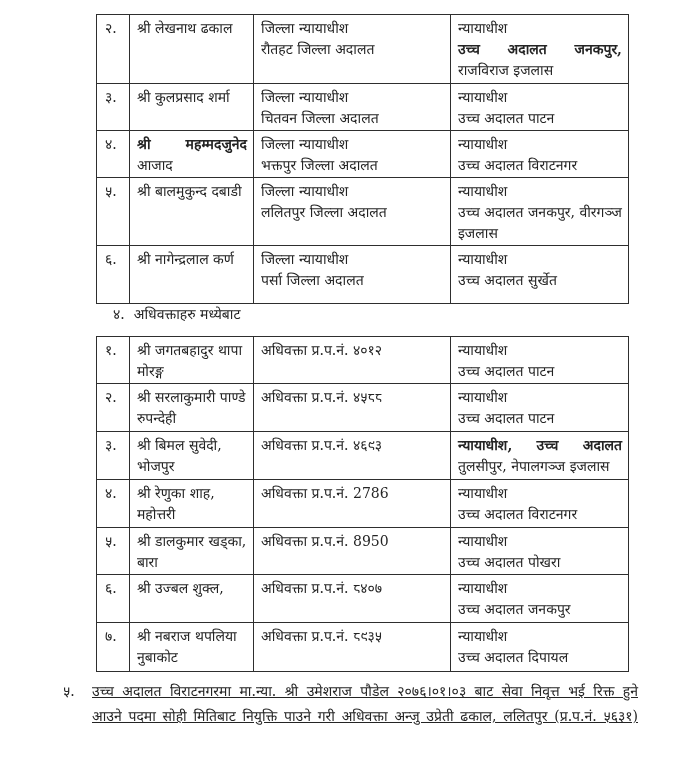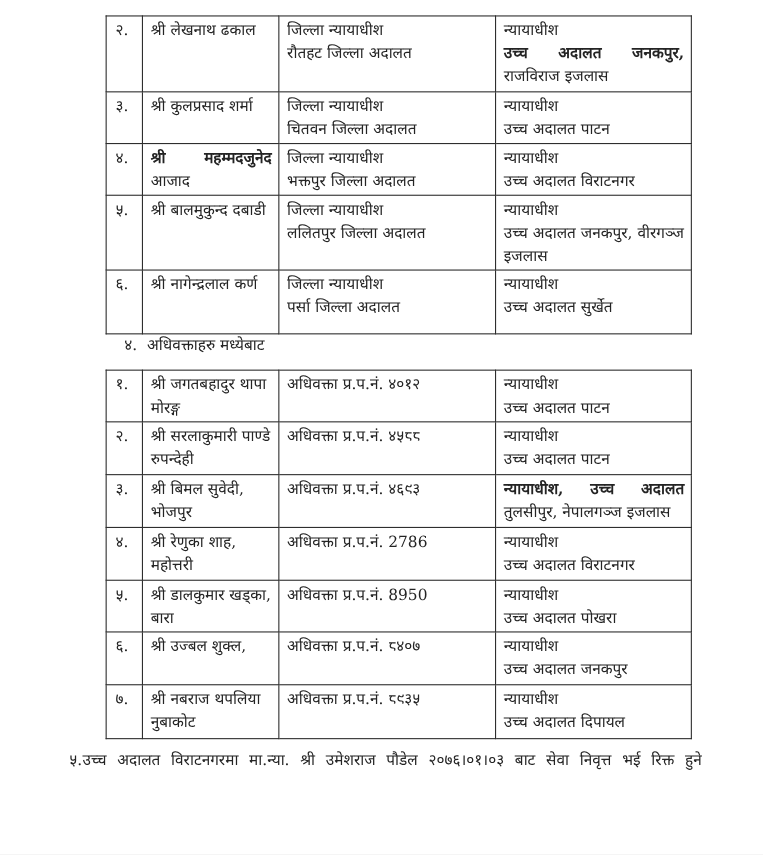--- a/index.html
+++ b/index.html
@@ -34,21 +34,21 @@
   .h48{height:48px} .h42{height:42px} .h49{height:49px}
   .heading {
     position:absolute; left:113px; top:303px;
     line-height:22px;
   }
   .heading .num { display:inline-block; margin-right:9px; }
   .para {
     position:absolute; left:63px; top:679px; width:575px;
   }
   .para .pnum { position:absolute; left:0; top:0; line-height:25px; }
-  .para .plines { margin-left:12px; }
+  .para .plines { margin-left:29px;text-decoration:underline; }
   .para .pl { line-height:25px; }
   .para .pj { text-align:justify; text-align-last:justify; }
 </style>
 </head>
 <body>
 
 <div class="page">
 
   <table class="tbl t1">
     <colgroup>
@@ -267,16 +267,17 @@
         <div class="ln">उच्च अदालत दिपायल</div>
       </td>
     </tr>
   </tbody>
     </table>
 
   <div class="para">
     <span class="pnum">५.</span>
     <div class="plines">
       <div class="pl pj">उच्च अदालत विराटनगरमा  मा.न्या. श्री उमेशराज पौडेल २०७६।०१।०३ बाट सेवा निवृत्त भई रिक्त हुने</div>
+      <div class="pl pj">आउने पदमा सोही मितिबाट नियुक्ति पाउने गरी अधिवक्ता अन्जु उप्रेती ढकाल, ललितपुर (प्र.प.नं. ५६३१)</div>
     </div>
   </div>
 
 </div>
 
 </body></html>

